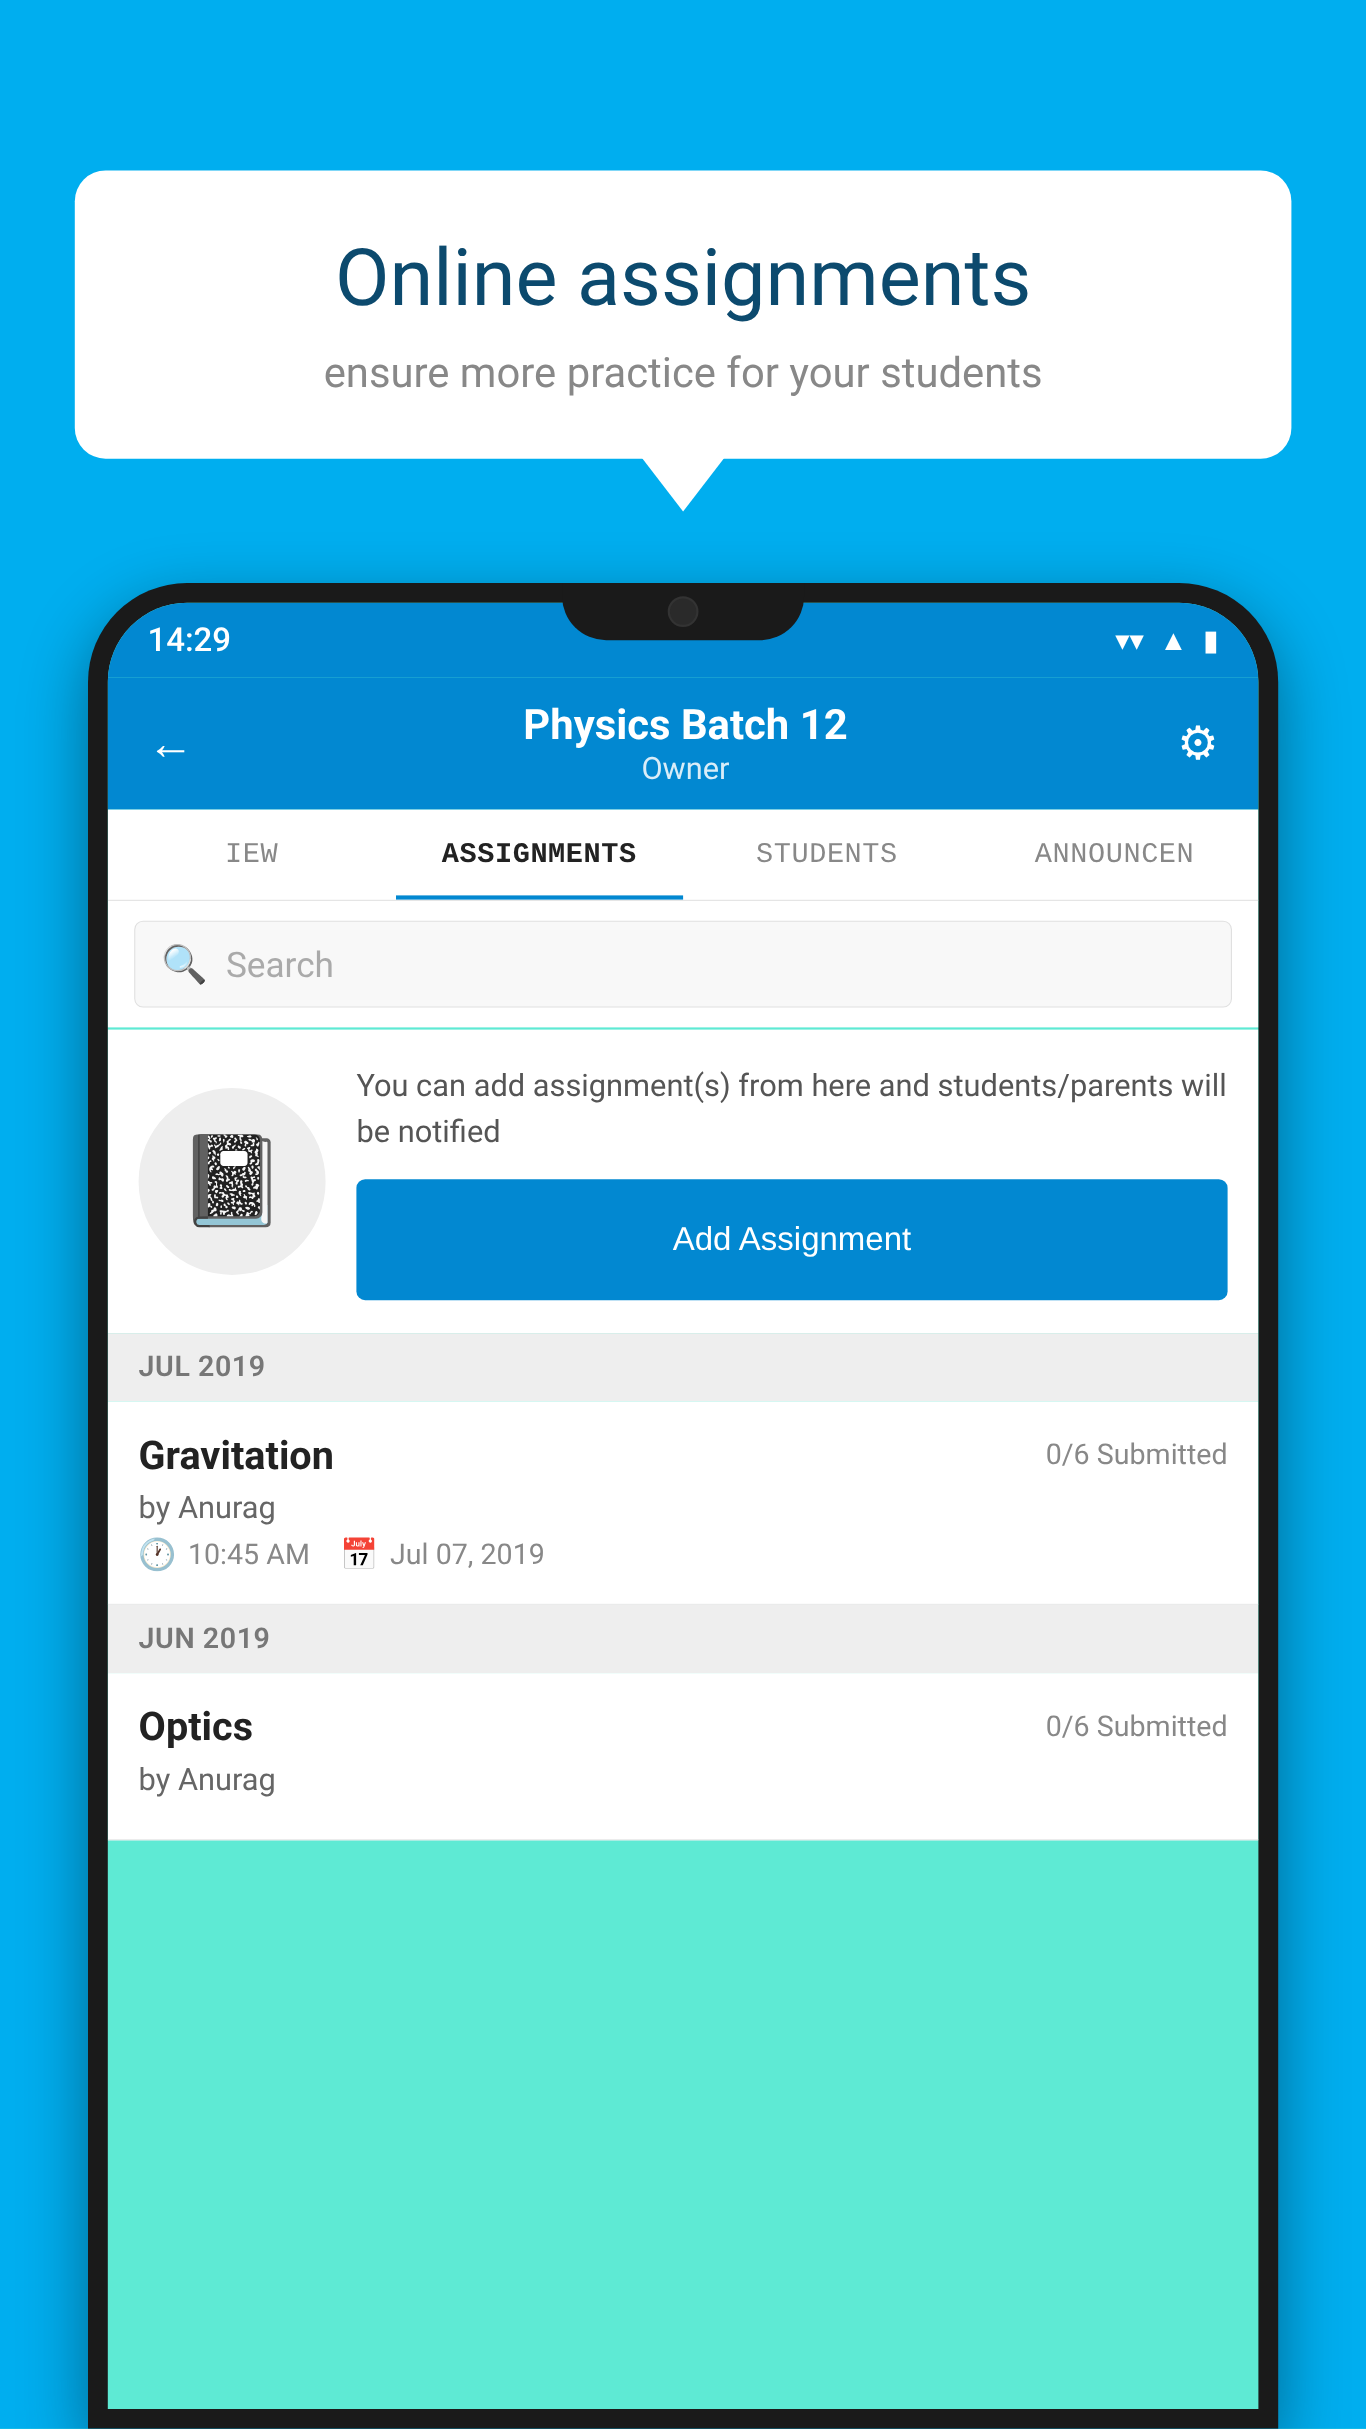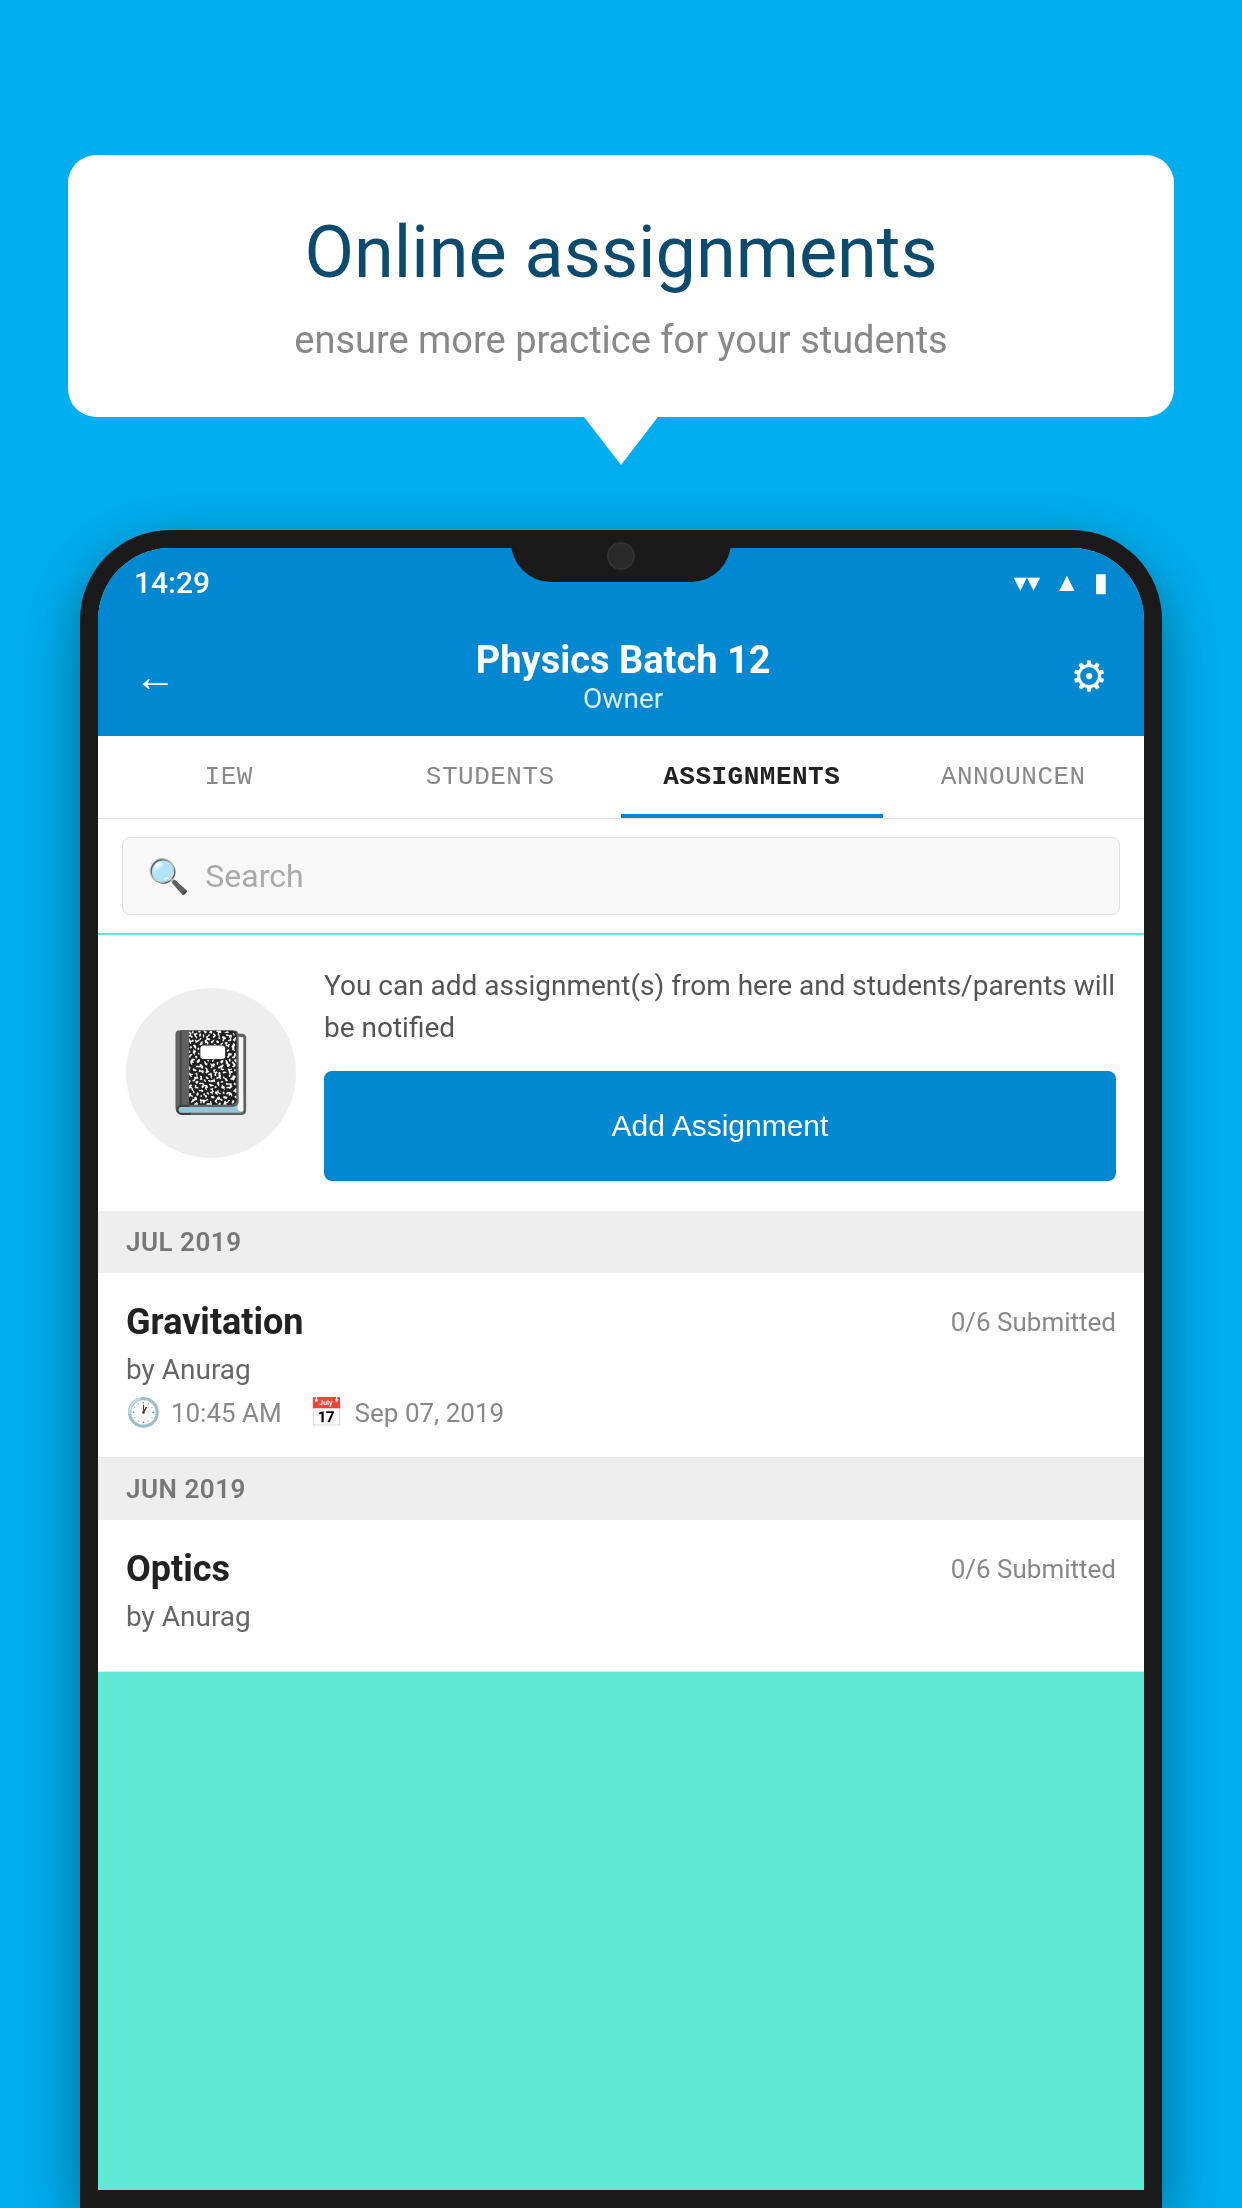--- a/index.html
+++ b/index.html
@@ -368,25 +368,25 @@
         <div class="header-title">Physics Batch 12</div>
         <div class="header-subtitle">Owner</div>
       </div>
       <span class="settings-icon">⚙</span>
     </div>
 
     <div class="tabs-container">
       <div class="tab">
         <span>IEW</span>
       </div>
+      <div class="tab active">
+        <span>ASSIGNMENTS</span>
+      </div>
       <div class="tab">
         <span>STUDENTS</span>
-      </div>
-      <div class="tab active">
-        <span>ASSIGNMENTS</span>
       </div>
       <div class="tab">
         <span>ANNOUNCEN</span>
       </div>
     </div>
 
     <div class="search-container">
       <div class="search-bar">
         <span class="search-icon-el">🔍</span>
         <span class="search-text">Search</span>
@@ -410,21 +410,21 @@
         <span class="assignment-submitted">0/6 Submitted</span>
       </div>
       <div class="assignment-author">by Anurag</div>
       <div class="assignment-meta">
         <div class="meta-item">
           <span class="meta-icon">🕐</span>
           <span>10:45 AM</span>
         </div>
         <div class="meta-item">
           <span class="meta-icon">📅</span>
-          <span>Sep 07, 2019</span>
+          <span>Jul 07, 2019</span>
         </div>
       </div>
     </div>
 
     <div class="section-header">JUN 2019</div>
     <div class="assignment-item">
       <div class="assignment-top-row">
         <span class="assignment-name">Optics</span>
         <span class="assignment-submitted">0/6 Submitted</span>
       </div>

